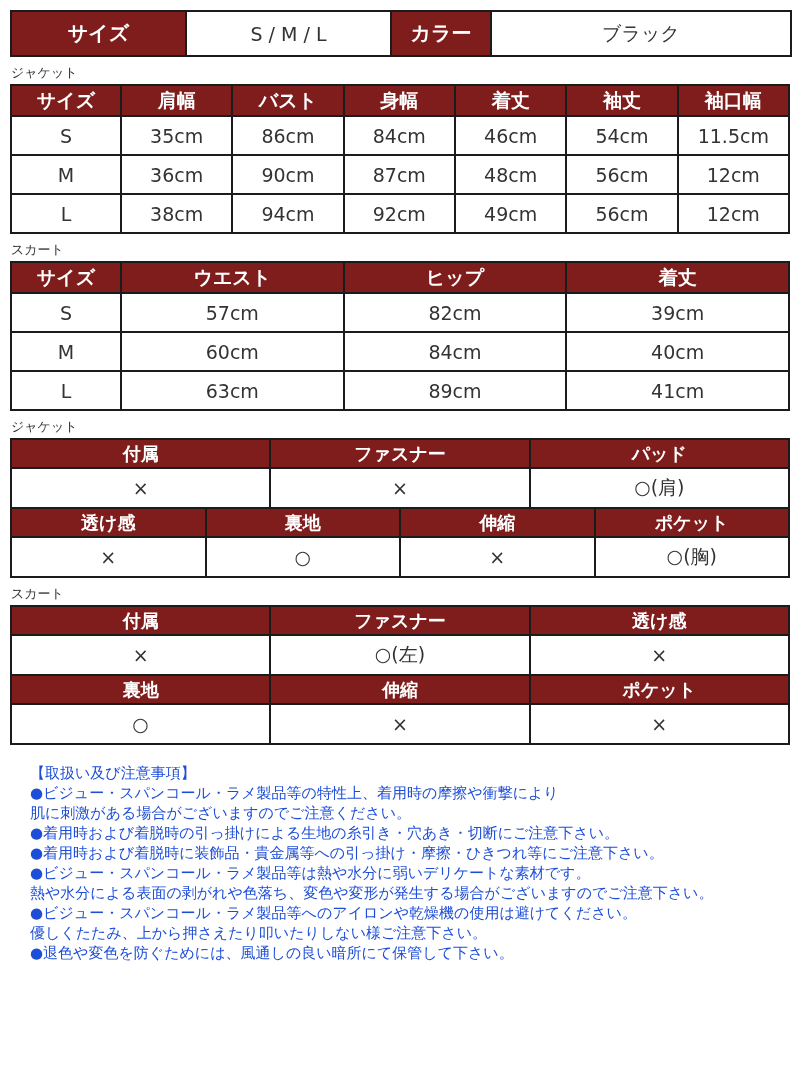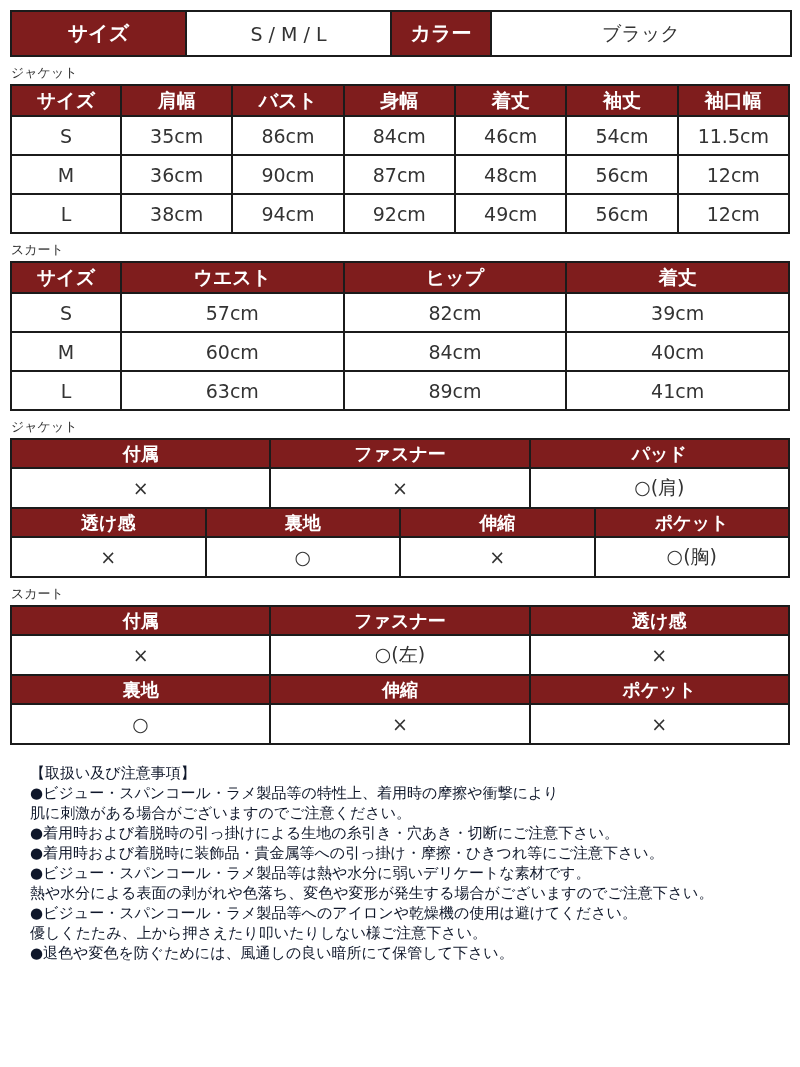--- a/index.html
+++ b/index.html
@@ -21,21 +21,21 @@
   
   .meas-table th{height:29px;font-size:19px;}
   .meas-table td{height:37px;}
   
   .attr-table th{height:27px;font-size:18px;}
   .attr-table td{height:38px;}
   .attr-lower{margin-top:-2px;}
   .section-label{
     font-size:13px;color:#333333;margin:7px 0 3px 1px;line-height:17px;
   }
-  .care{margin:18px 0 0 20px;font-size:15px;line-height:20px;color:#0f172a;}
+  .care{margin:18px 0 0 20px;font-size:15px;line-height:20px;color:#1d4ed8;}
   .care div{white-space:nowrap;}
 </style>
 </head>
 <body>
 
 <div class="wrap">
 
   <table class="spec-table">
     <colgroup>
         <col style="width:175px">

